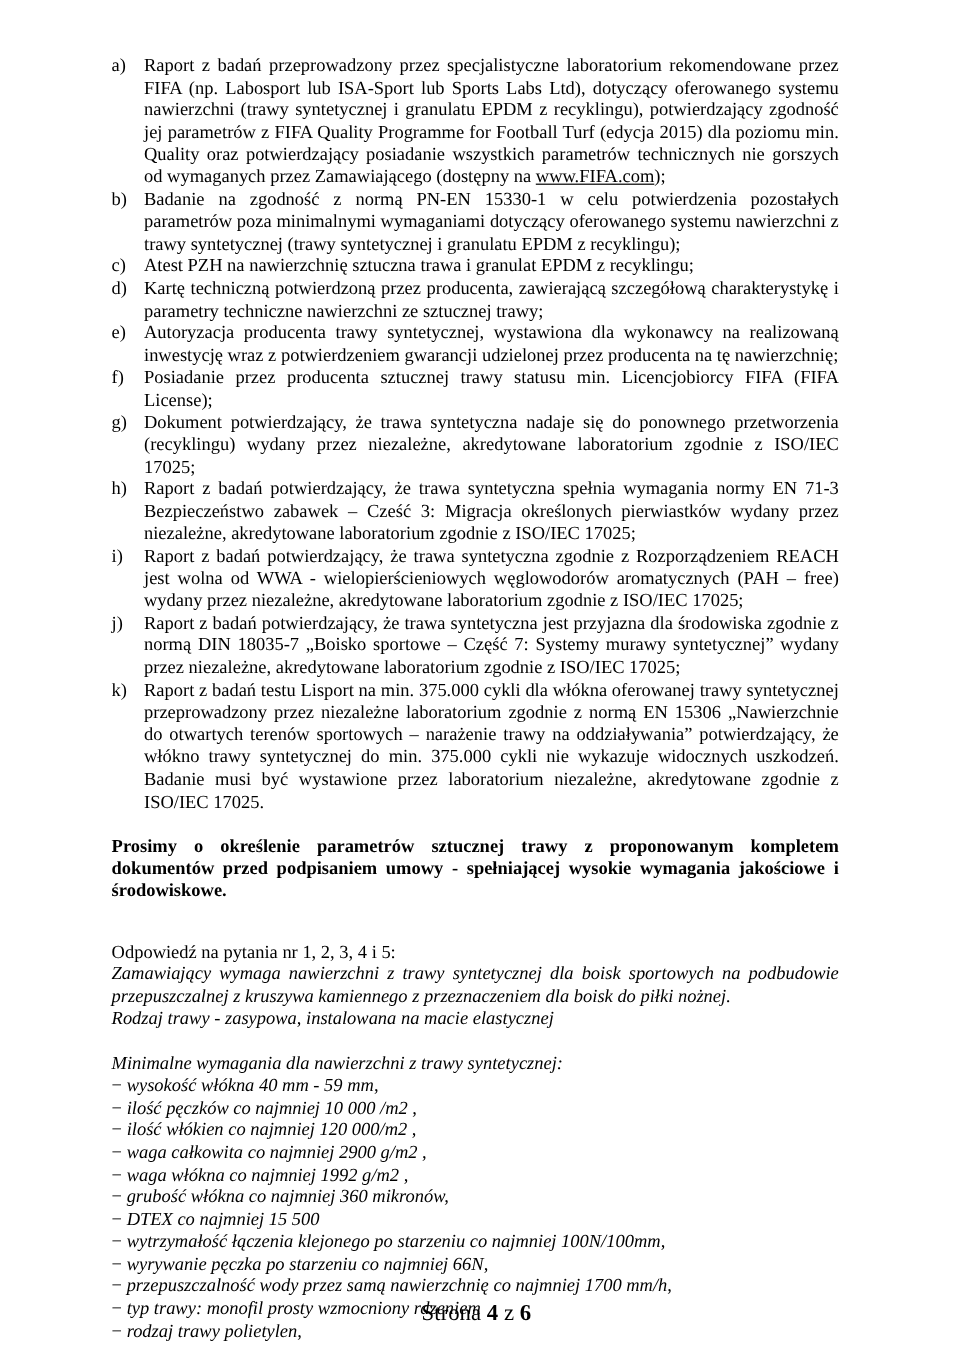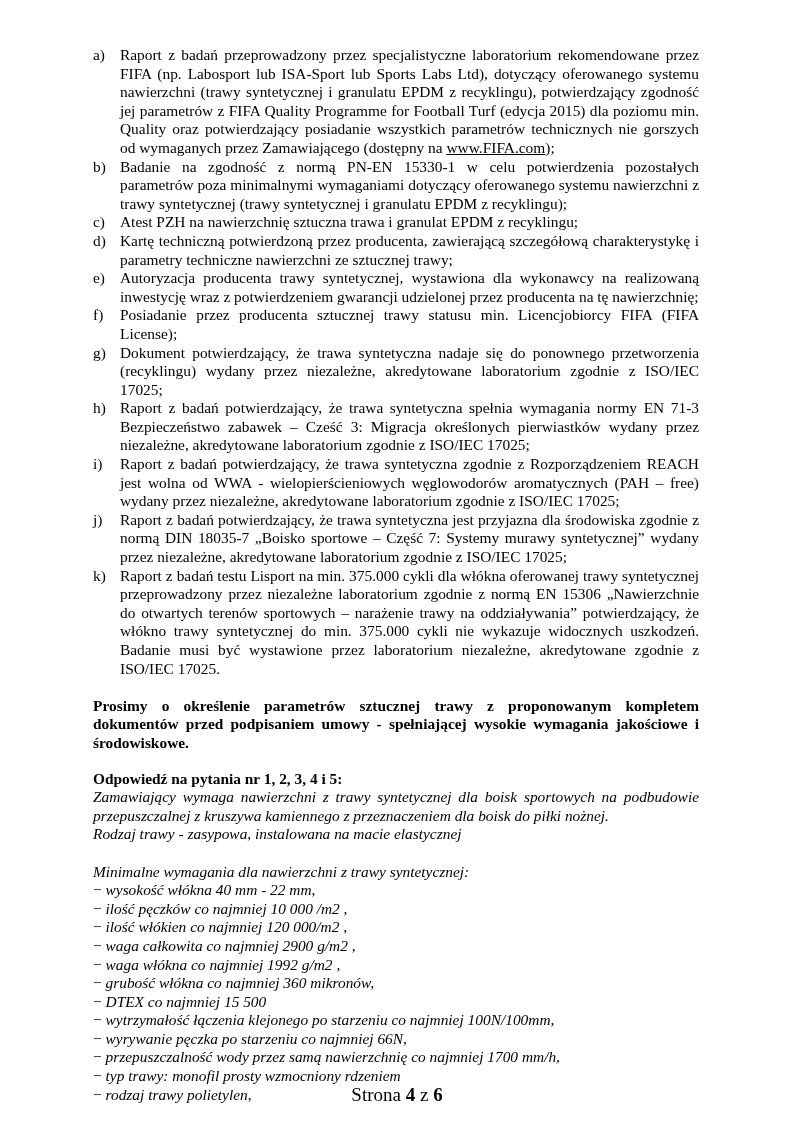--- a/index.html
+++ b/index.html
@@ -4,21 +4,21 @@
 <style>
   html, body { margin: 0; padding: 0; background: #ffffff; }
   body { width: 794px; height: 1123px; position: relative; overflow: hidden;
     font-family: "Liberation Serif", serif; color: #000; font-size: 15.4px; line-height: 18.6px; }
   .page { position: absolute; left: 93px; top: 46px; width: 606px; }
   ol.req { list-style: none; margin: 0; padding: 0; }
   ol.req li { position: relative; padding-left: 27px; text-align: justify; }
   ol.req li .mk { position: absolute; left: 0; top: 0; }
   .u { text-decoration: underline; }
   .bold-para { font-weight: bold; text-align: justify; margin-top: 18.6px; }
-  .answer-head { font-weight: bold; margin-top: 17px; }
+  .answer-head { font-weight: normal; margin-top: 32px; }
   .it { font-style: italic; }
   .just { text-align: justify; }
   .gap { height: 18.6px; }
   ul.spec { list-style: none; margin: 0; padding: 0; font-style: italic; }
   ul.spec li::before { content: "\2212\00a0"; font-style: normal; }
   .footer { position: absolute; top: 1086px; left: 0; width: 794px; text-align: center; font-size: 19px; }
   .footer b { font-weight: bold; }
 </style>
 </head>
 <body>
@@ -42,21 +42,21 @@
   </ol>
 
   <p class="bold-para" style="margin-bottom:12px">Prosimy o określenie parametrów sztucznej trawy z proponowanym kompletem dokumentów przed podpisaniem umowy -  spełniającej wysokie wymagania jakościowe i środowiskowe.</p>
 
   <div class="answer-head">Odpowiedź na pytania nr 1, 2, 3, 4 i 5:</div>
   <div class="it just">Zamawiający wymaga nawierzchni z trawy syntetycznej dla boisk sportowych na podbudowie przepuszczalnej z kruszywa kamiennego z przeznaczeniem dla boisk do piłki nożnej.</div>
   <div class="it">Rodzaj trawy - zasypowa, instalowana na macie elastycznej</div>
   <div class="gap"></div>
   <div class="it">Minimalne wymagania dla nawierzchni z trawy syntetycznej:</div>
   <ul class="spec">
-    <li>wysokość włókna 40 mm - 22 mm,</li>
+    <li>wysokość włókna 40 mm - 59 mm,</li>
     <li>ilość pęczków co najmniej 10 000 /m2 ,</li>
     <li>ilość włókien co najmniej 120 000/m2 ,</li>
     <li>waga całkowita co najmniej 2900 g/m2 ,</li>
     <li>waga włókna co najmniej 1992 g/m2 ,</li>
     <li>grubość włókna co najmniej 360 mikronów,</li>
     <li>DTEX co najmniej 15 500</li>
     <li>wytrzymałość łączenia klejonego po starzeniu co najmniej 100N/100mm,</li>
     <li>wyrywanie pęczka po starzeniu co najmniej 66N,</li>
     <li>przepuszczalność wody przez samą nawierzchnię co najmniej 1700 mm/h,</li>
     <li>typ trawy: monofil prosty wzmocniony rdzeniem</li>

